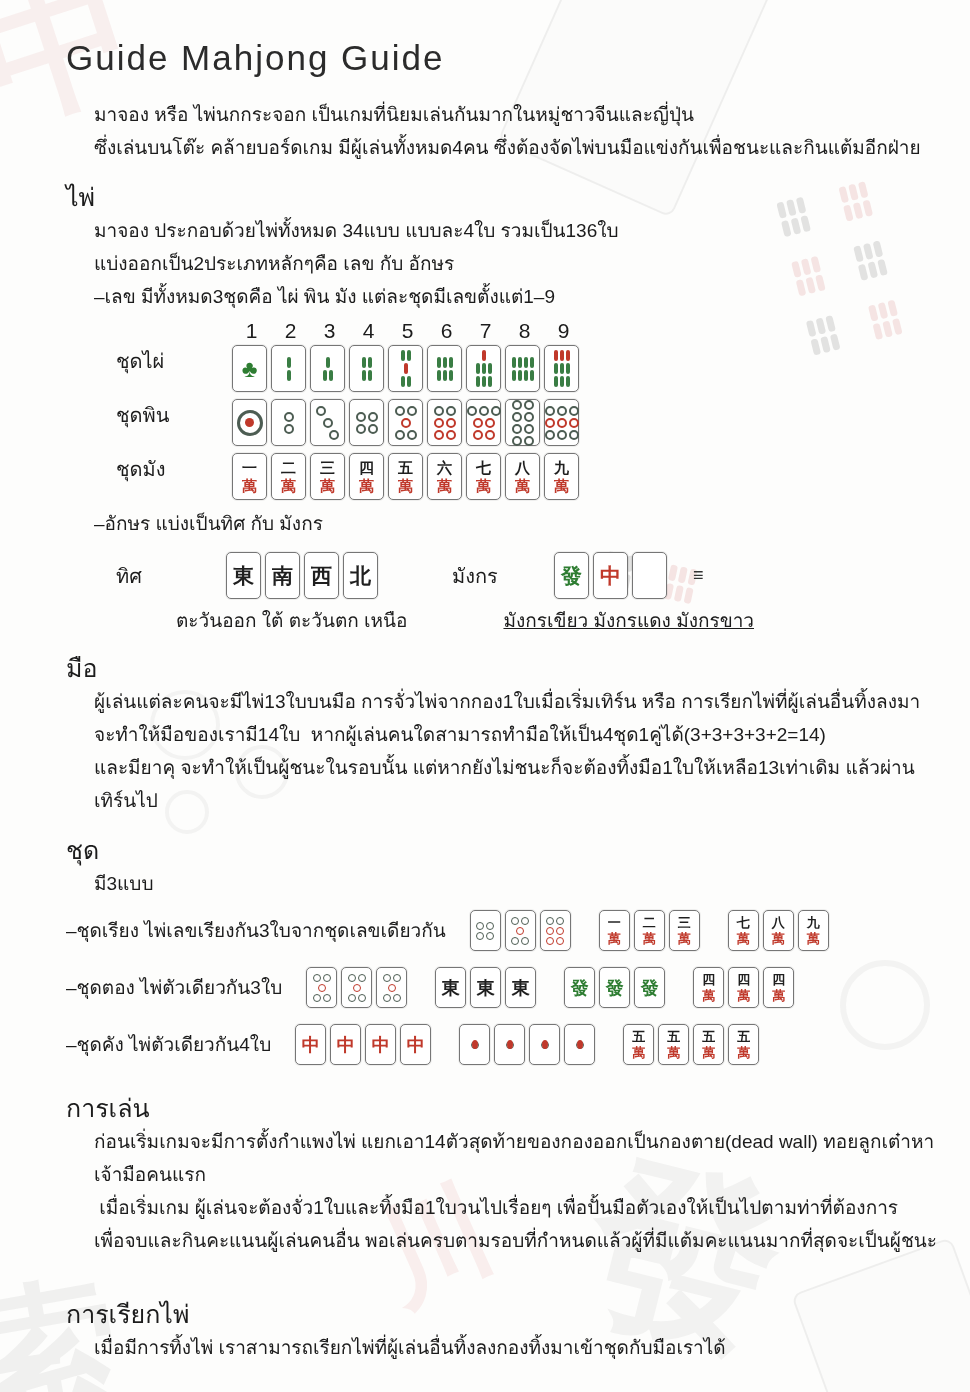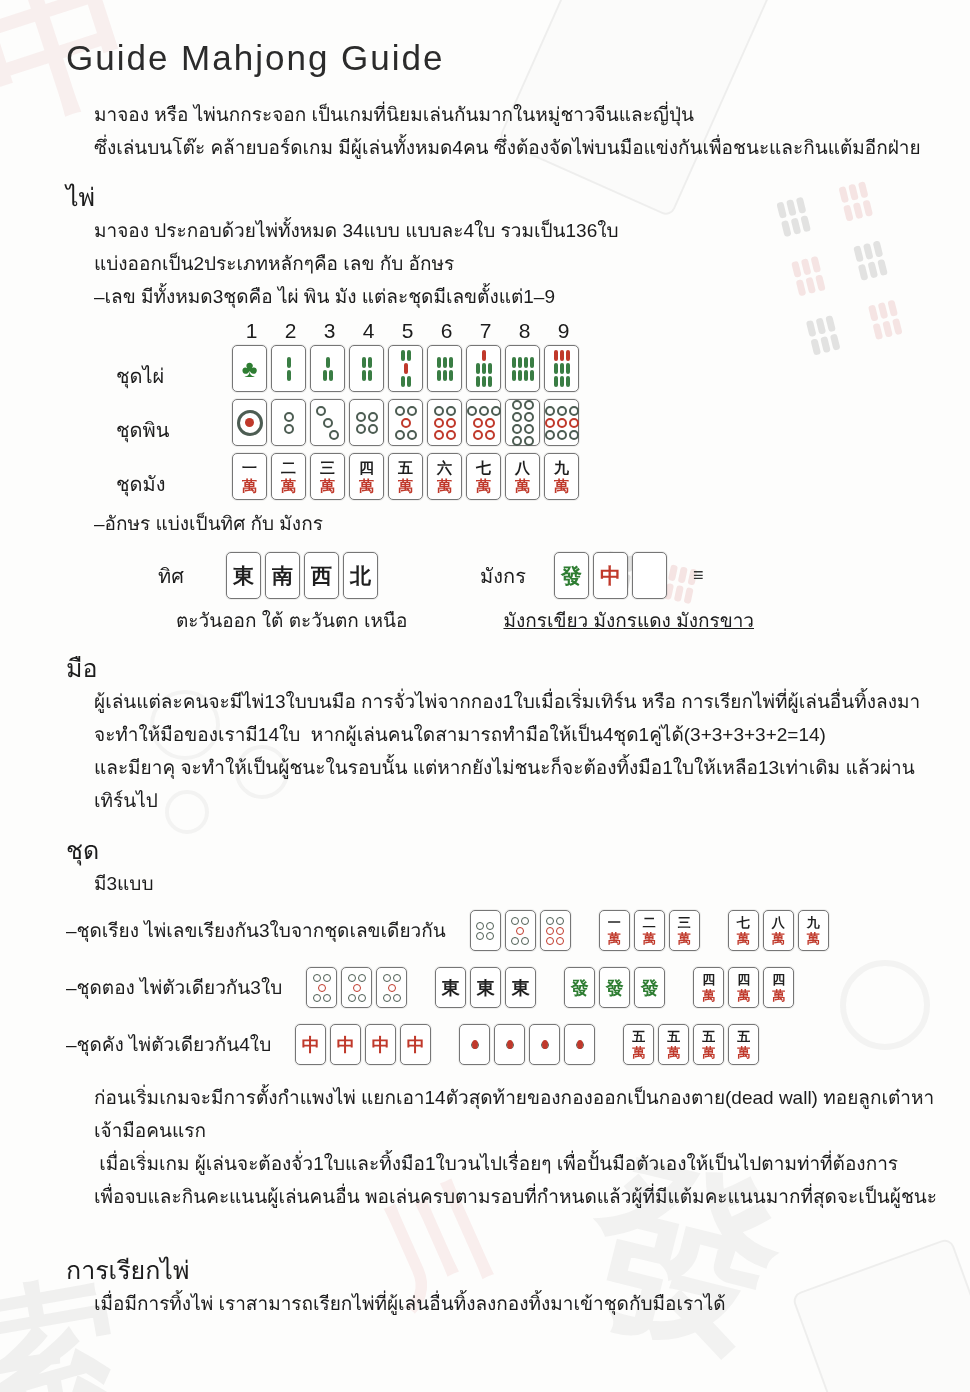--- a/index.html
+++ b/index.html
@@ -53,25 +53,25 @@
   .tile.sm .pip { width: 8px; height: 8px; border-width: 1.5px; }
   .tile.sm .man-top, .tile.sm .man-bot { font-size: 13px; }
   .tile.sm .honor { font-size: 18px; }
   .face.diag .prow:nth-child(1) { align-self: flex-start; margin-left: 5px; }
   .face.diag .prow:nth-child(3) { align-self: flex-end; margin-right: 5px; }
 
   
   .chart { margin: 6px 0 0 50px; }
   .num-row { display: flex; margin-left: 116px; margin-bottom: 2px; }
   .num-row span { width: 39px; text-align: center; font-size: 21px; }
-  .suit-row { display: flex; align-items: flex-end; margin-bottom: 7px; }
+  .suit-row { display: flex; align-items: flex-start; margin-bottom: 7px; }
   .suit-row .suit-label { width: 116px; font-size: 20px; }
 
   
-  .honor-row { display: flex; align-items: center; margin: 12px 0 6px 50px; text-align: center; }
+  .honor-row { display: flex; align-items: center; margin: 12px 0 6px 50px; }
   .hr-label { font-size: 20px; }
   .equals { font-size: 18px; color: #333; margin-left: 22px; }
   .caption-row { display: flex; margin-left: 50px; font-size: 19px; }
 
   
   .set-row { display: flex; align-items: center; font-size: 19px; line-height: 30px; margin: 10px 0 16px 0; }
   .tile-group { display: flex; margin-left: 24px; }
 </style>
 </head>
 <body>
@@ -809,20 +809,21 @@
           <div class="tile sm">
             <div class="face">
               <div class="man-top">五</div>
               <div class="man-bot">萬</div>
             </div>
           </div>
         </span>
       </div>
     </div>
 
+  <div class="sec-head" style="margin-top:26px;">การเล่น</div>
   <div class="line">ก่อนเริ่มเกมจะมีการตั้งกำแพงไพ่ แยกเอา14ตัวสุดท้ายของกองออกเป็นกองตาย(dead wall) ทอยลูกเต๋าหาเจ้ามือคนแรก</div>
   <div class="line"> เมื่อเริ่มเกม ผู้เล่นจะต้องจั่ว1ใบและทิ้งมือ1ใบวนไปเรื่อยๆ เพื่อปั้นมือตัวเองให้เป็นไปตามท่าที่ต้องการ</div>
   <div class="line">เพื่อจบและกินคะแนนผู้เล่นคนอื่น พอเล่นครบตามรอบที่กำหนดแล้วผู้ที่มีแต้มคะแนนมากที่สุดจะเป็นผู้ชนะ</div>
 
   <div class="sec-head" style="margin-top:40px;">การเรียกไพ่</div>
   <div class="line">เมื่อมีการทิ้งไพ่ เราสามารถเรียกไพ่ที่ผู้เล่นอื่นทิ้งลงกองทิ้งมาเข้าชุดกับมือเราได้</div>
 
 </div>
 
 </body></html>

